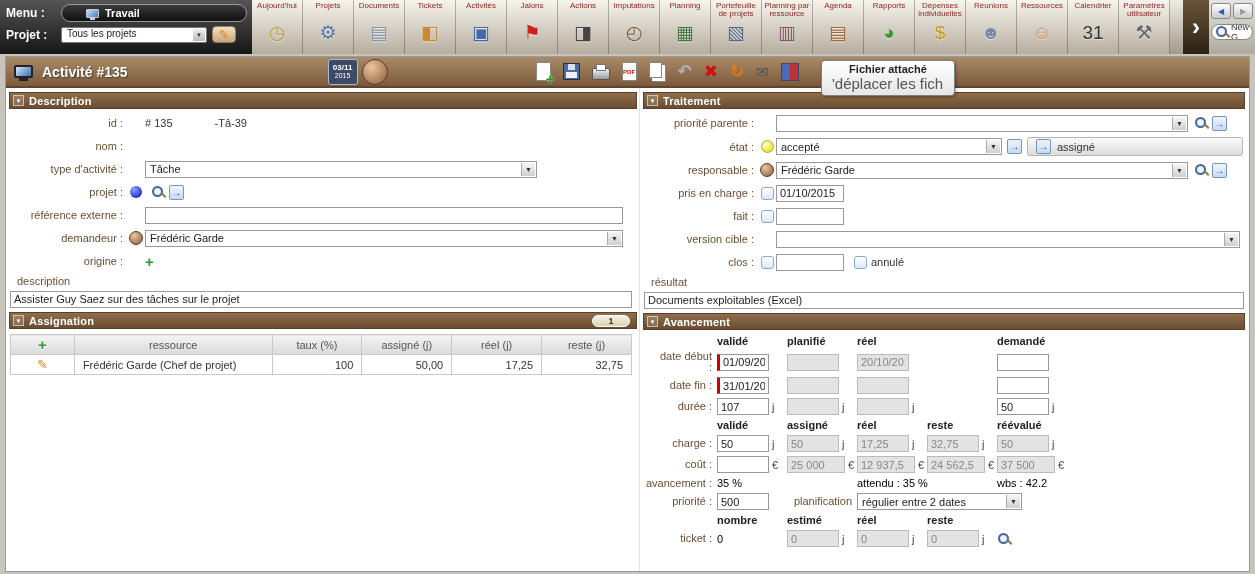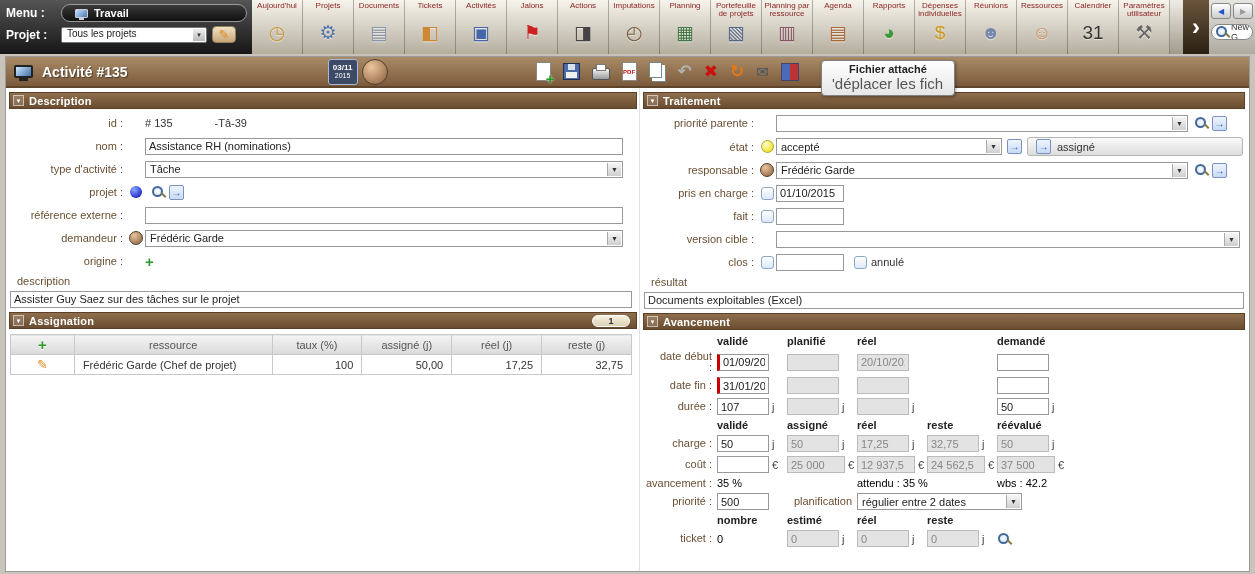--- a/index.html
+++ b/index.html
@@ -5,21 +5,21 @@
   * { margin:0; padding:0; box-sizing:border-box; }
   html,body { width:1255px; height:574px; overflow:hidden; background:#c8c4bc;
     font-family:"Liberation Sans","DejaVu Sans",sans-serif; font-size:11px; }
 
   
   .topbar { position:absolute; top:0; left:0; width:1255px; height:54px; display:flex; background:#222; }
   .menu-area { width:252px; flex-shrink:0; background:linear-gradient(#555,#161616); padding:4px 5px 2px 6px; color:#fff; }
   .menu-row { display:flex; align-items:center; gap:5px; margin-bottom:4px; }
   .menu-label { font-weight:bold; font-size:12px; width:50px; }
   .menu-pill { flex:1; height:18px; background:linear-gradient(#3a3a3a,#101010); border:1px solid #999; border-radius:9px;
-    display:flex; align-items:center; gap:6px; padding:0 13px; color:#fff; font-weight:bold; cursor:pointer; }
+    display:flex; align-items:center; gap:6px; padding:0 24px; color:#fff; font-weight:bold; cursor:pointer; }
   .proj-sel { width:146px; height:16px; background:#fff; border:1px solid #777; border-radius:2px; display:flex; align-items:flex-start;
     font-size:10px; color:#222; position:relative; padding:0 15px 0 5px; cursor:pointer; }
   .proj-sel .arr { position:absolute; right:1px; top:1px; bottom:1px; width:12px; background:linear-gradient(#eee,#bbb);
     display:flex; align-items:center; justify-content:center; font-size:6px; color:#333; }
   .edit-btn { width:24px; height:17px; border-radius:4px; background:linear-gradient(#f0e2c4,#c6a678); border:1px solid #95805a;
     display:flex; align-items:center; justify-content:center; font-size:11px; color:#6f5120; cursor:pointer; }
   .monitor-sm { width:13px; height:9px; border:1px solid #ccd; border-radius:1px; background:linear-gradient(135deg,#bfe0ff,#4a7ab0); position:relative; flex-shrink:0; }
   .monitor-sm::after { content:""; position:absolute; left:3px; right:3px; bottom:-3px; height:2px; background:#ccd; }
 
   .toolbar { flex:1; display:flex; background:linear-gradient(#efece4,#a19a8c); overflow:hidden; }
@@ -309,27 +309,26 @@
       <div class="frow">
         <span class="flabel">id :</span>
         <span class="iconslot"></span>
         <span class="fval">#  135</span>
         <span class="fval" style="margin-left:42px">-Tâ-39</span>
       </div>
 
       <div class="frow">
         <span class="flabel">nom :</span>
         <span class="iconslot"></span>
-        <input class="inp" style="width: 478px;" value="Assistance RH (nominations)">
       </div>
 
       <div class="frow">
         <span class="flabel">type d'activité :</span>
         <span class="iconslot"></span>
-        <div class="sel" style="width:478px">
+        <div class="sel" style="width:392px">
           <span>Tâche</span>
           <span class="arr">▼</span>
         </div>
       </div>
 
       <div class="frow">
         <span class="flabel">projet :</span>
         <span class="iconslot">
             <span class="dot-blue"></span>
           </span>

